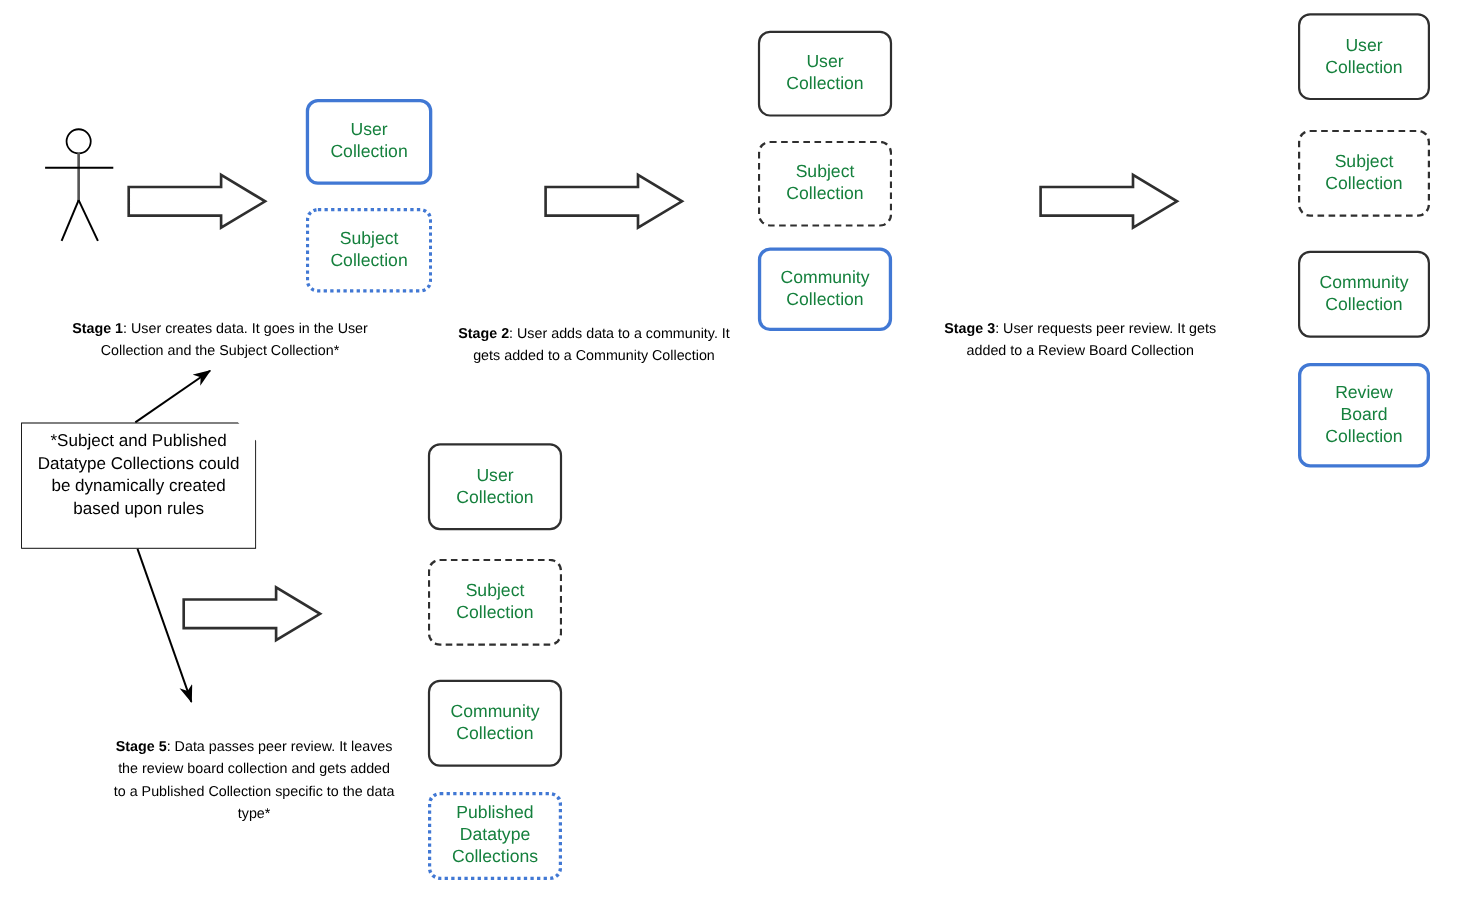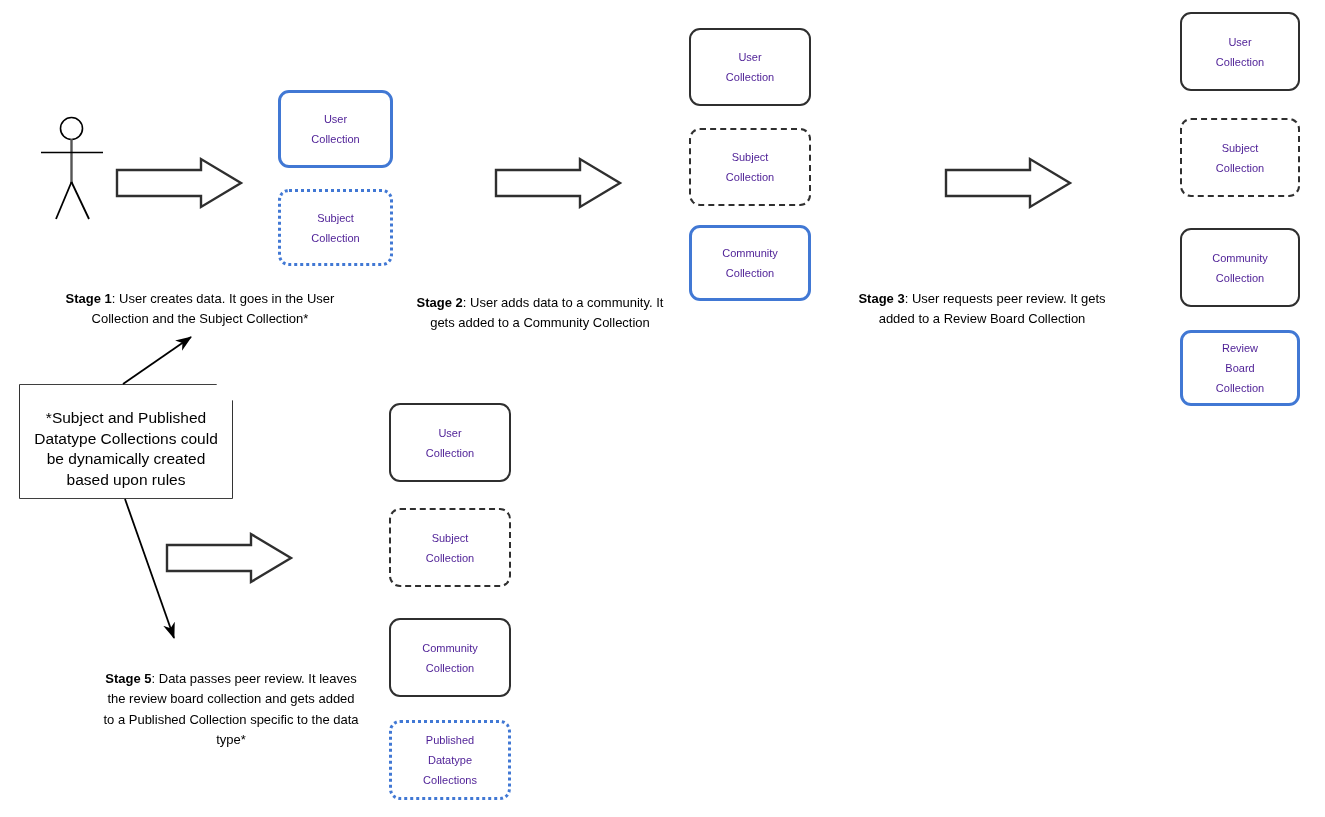--- a/index.html
+++ b/index.html
@@ -17,23 +17,23 @@
   }
   .box {
     position: absolute;
     box-sizing: border-box;
     border-radius: 11px;
     background: #ffffff;
     display: flex;
     align-items: center;
     justify-content: center;
     text-align: center;
-    font-size: 11px;
+    font-size: 16px;
     line-height: 20px;
-    color: #4c1d95;
+    color: #15803d;
     white-space: pre-line;
   }
   .b-solid-black  { border: 2px solid #2f2f2f; }
   .b-dashed-black { border: 2px dashed #2f2f2f; }
   .b-solid-blue   { border: 3px solid #4178d4; }
   .b-dotted-blue  { border: 3px dotted #4178d4; }
 
   .caption {
     position: absolute;
     text-align: center;
@@ -47,21 +47,21 @@
   .note {
     position: absolute;
     box-sizing: border-box;
     background: #ffffff;
     font-size: 15.5px;
     line-height: 20.5px;
     color: #000000;
     text-align: center;
     white-space: pre-line;
     display: flex;
-    align-items: flex-end;
+    align-items: flex-start;
     justify-content: center;
     padding: 6px 8px 8px 8px;
   }
   .svg-layer {
     position: absolute;
     left: 0; top: 0;
     width: 1325px;
     height: 817px;
     pointer-events: none;
   }
@@ -149,21 +149,21 @@
 Collection</span>
   </div>
   <div class="box b-dashed-black" style="left:1180px; top:118px; width:120px; height:79px;">
     <span>Subject
 Collection</span>
   </div>
   <div class="box b-solid-black" style="left:1180px; top:228px; width:120px; height:79px;">
     <span>Community
 Collection</span>
   </div>
-  <div class="box b-solid-blue" style="left:1180px; top:330px; width:120px; height:76px;">
+  <div class="box b-solid-blue" style="left:1180px; top:330px; width:120px; height:95px;">
     <span>Review
 Board
 Collection</span>
   </div>
   <div class="caption" style="left:854px; top:268px; width:256px;">
     <b>Stage 3</b><span>: User requests peer review. It gets added to a Review Board Collection</span>
   </div>
 
   <div class="box b-solid-black" style="left:389px; top:403px; width:122px; height:79px;">
     <span>User

